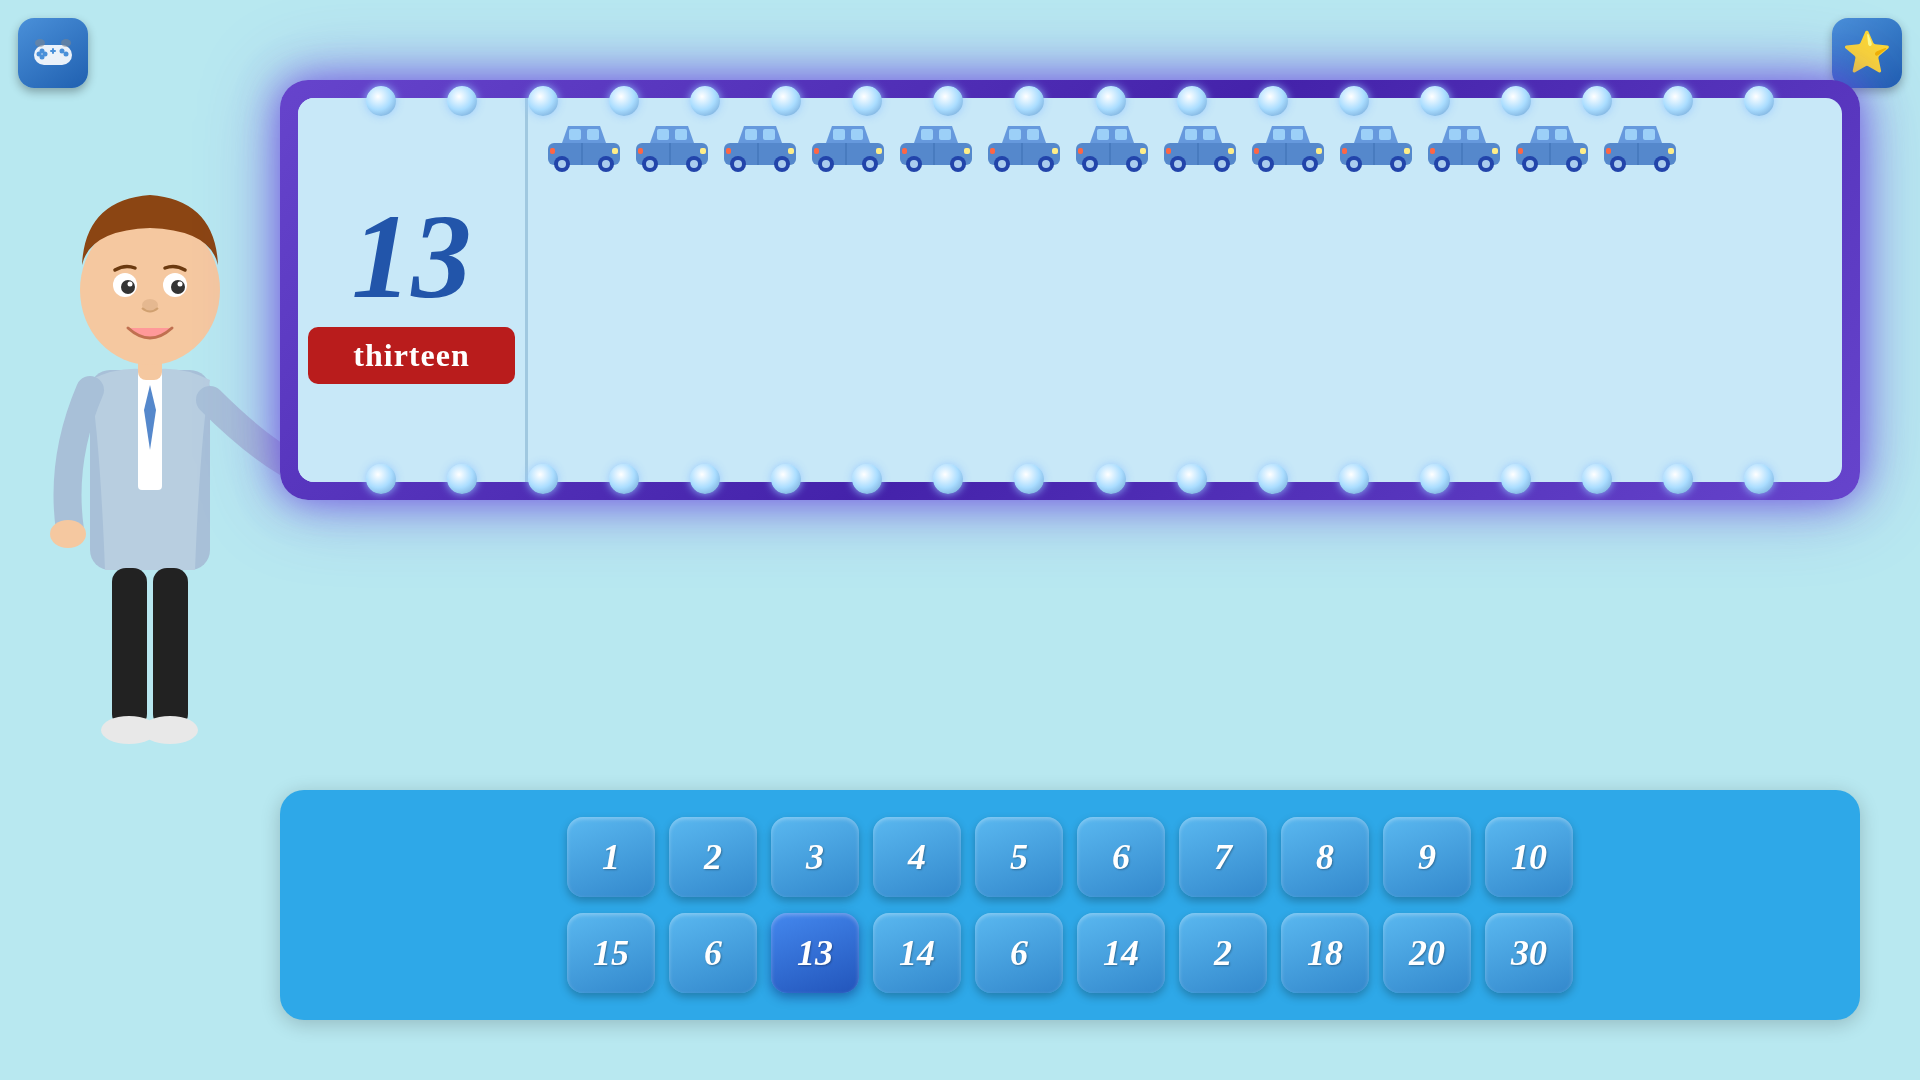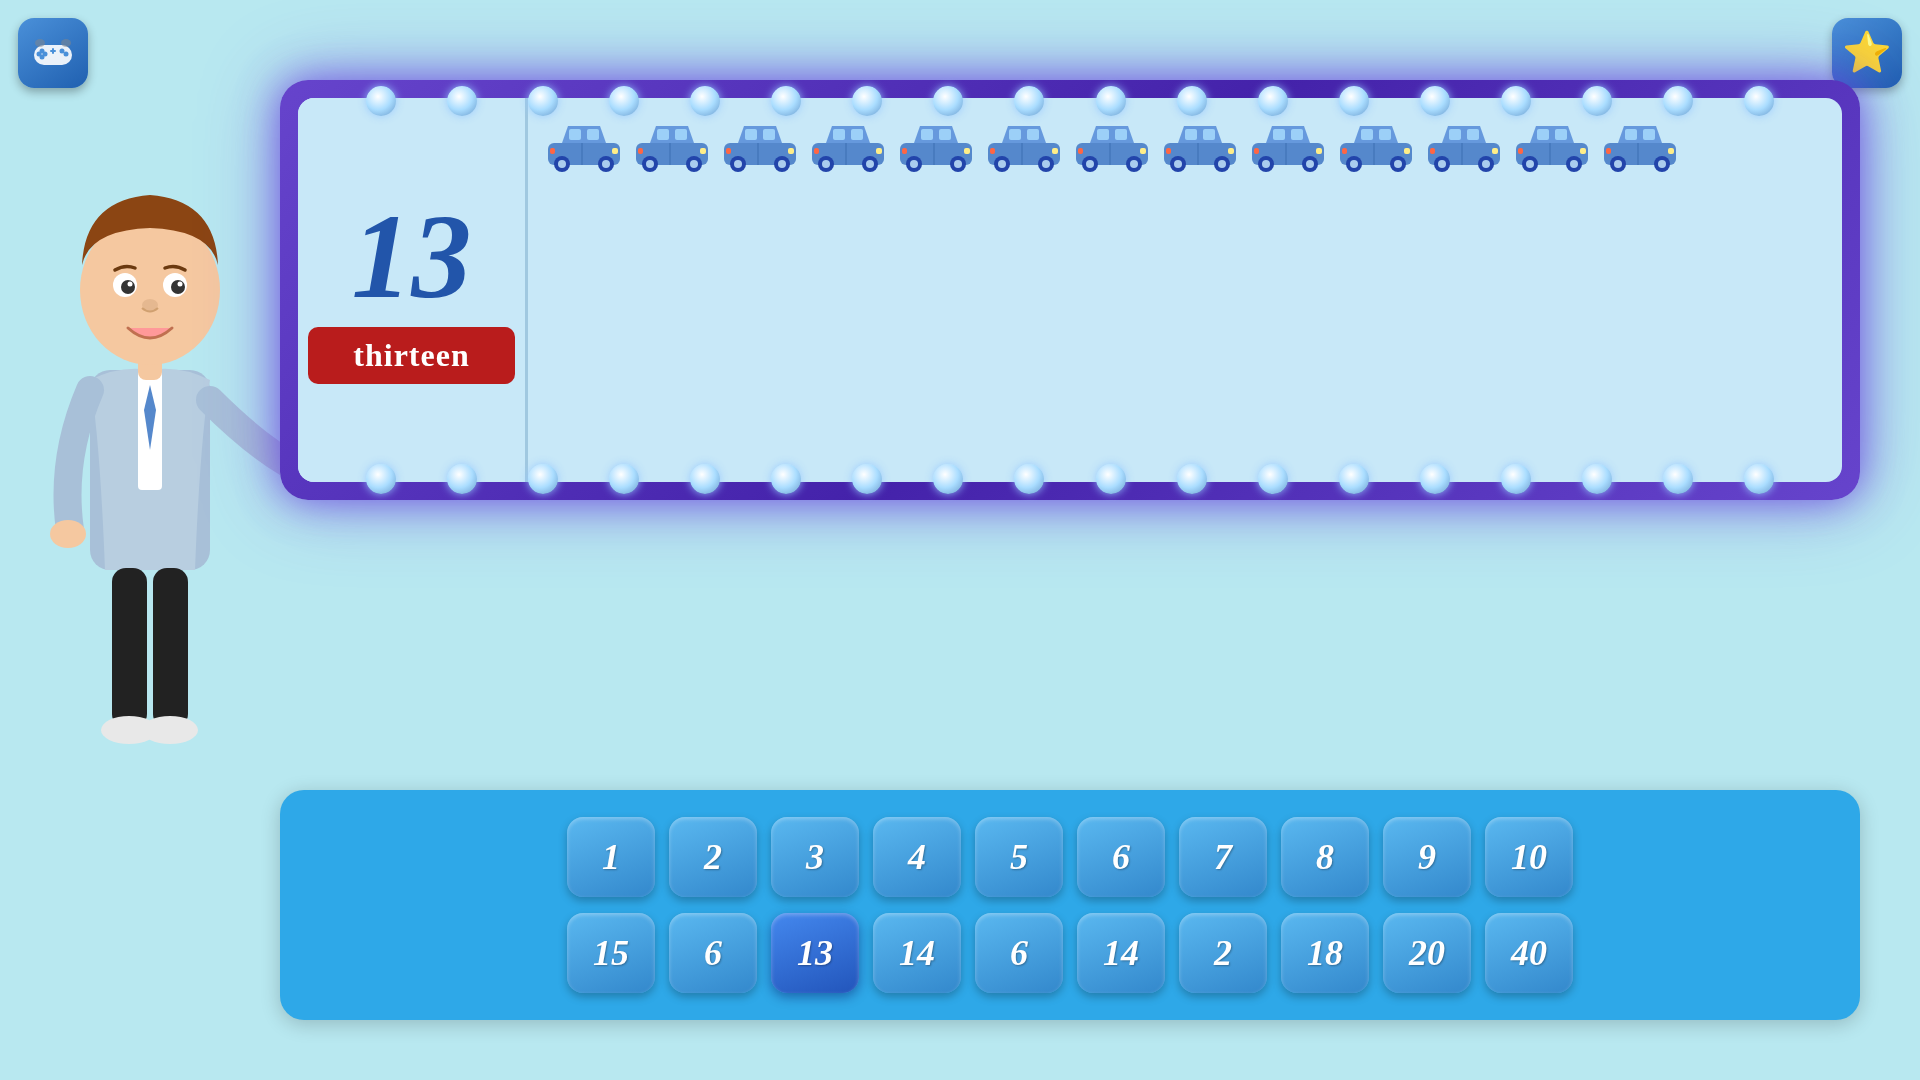--- a/index.html
+++ b/index.html
@@ -656,15 +656,15 @@
   <div class="number-row" id="row2-container">
       <div class="num-btn">15</div>
       <div class="num-btn">6</div>
       <div class="num-btn highlighted">13</div>
       <div class="num-btn">14</div>
       <div class="num-btn">6</div>
       <div class="num-btn">14</div>
       <div class="num-btn">2</div>
       <div class="num-btn">18</div>
       <div class="num-btn">20</div>
-      <div class="num-btn">40</div>
+      <div class="num-btn">30</div>
     </div>
 </div>
 
 </body></html>

